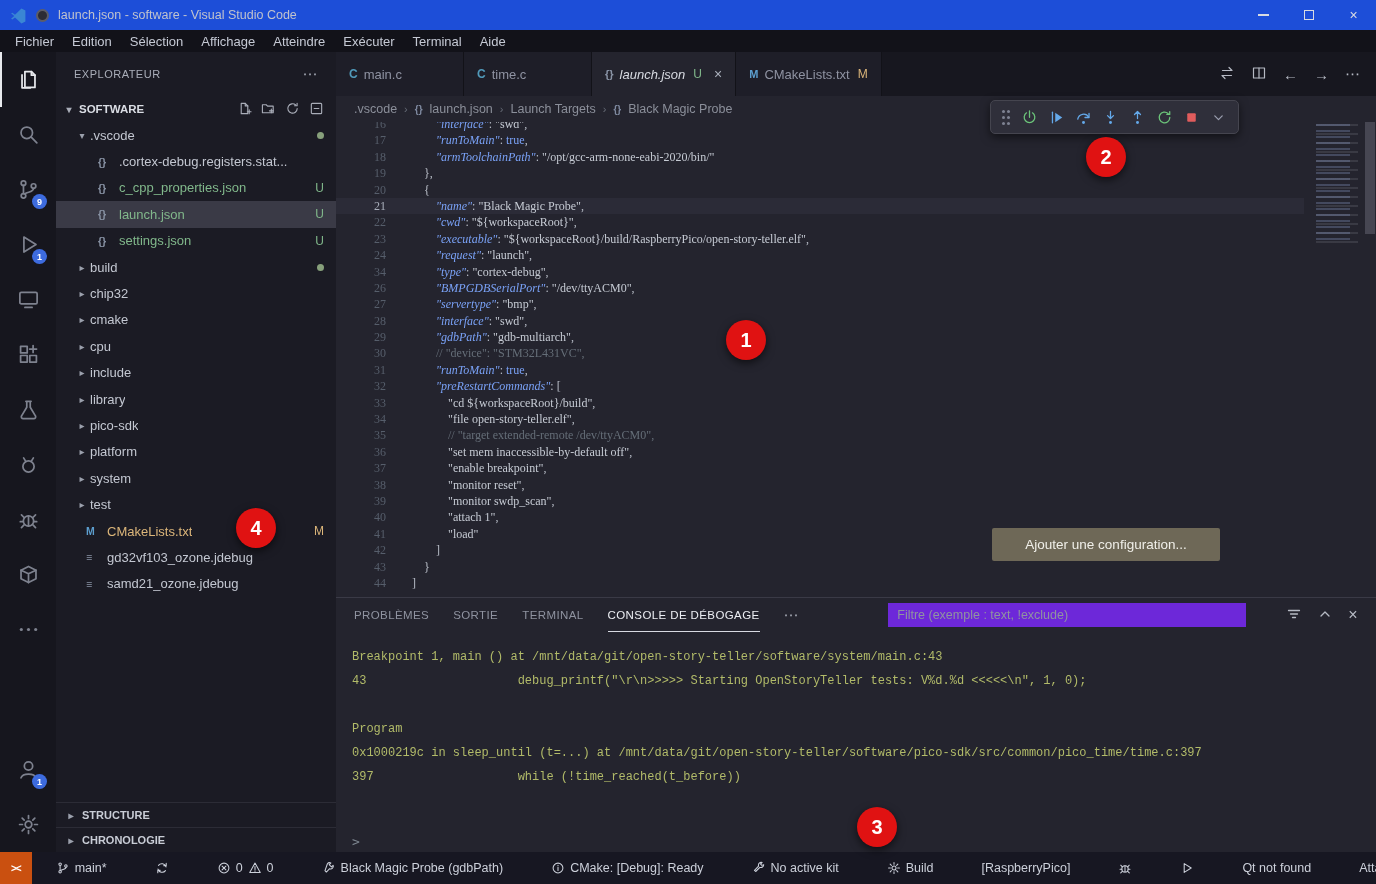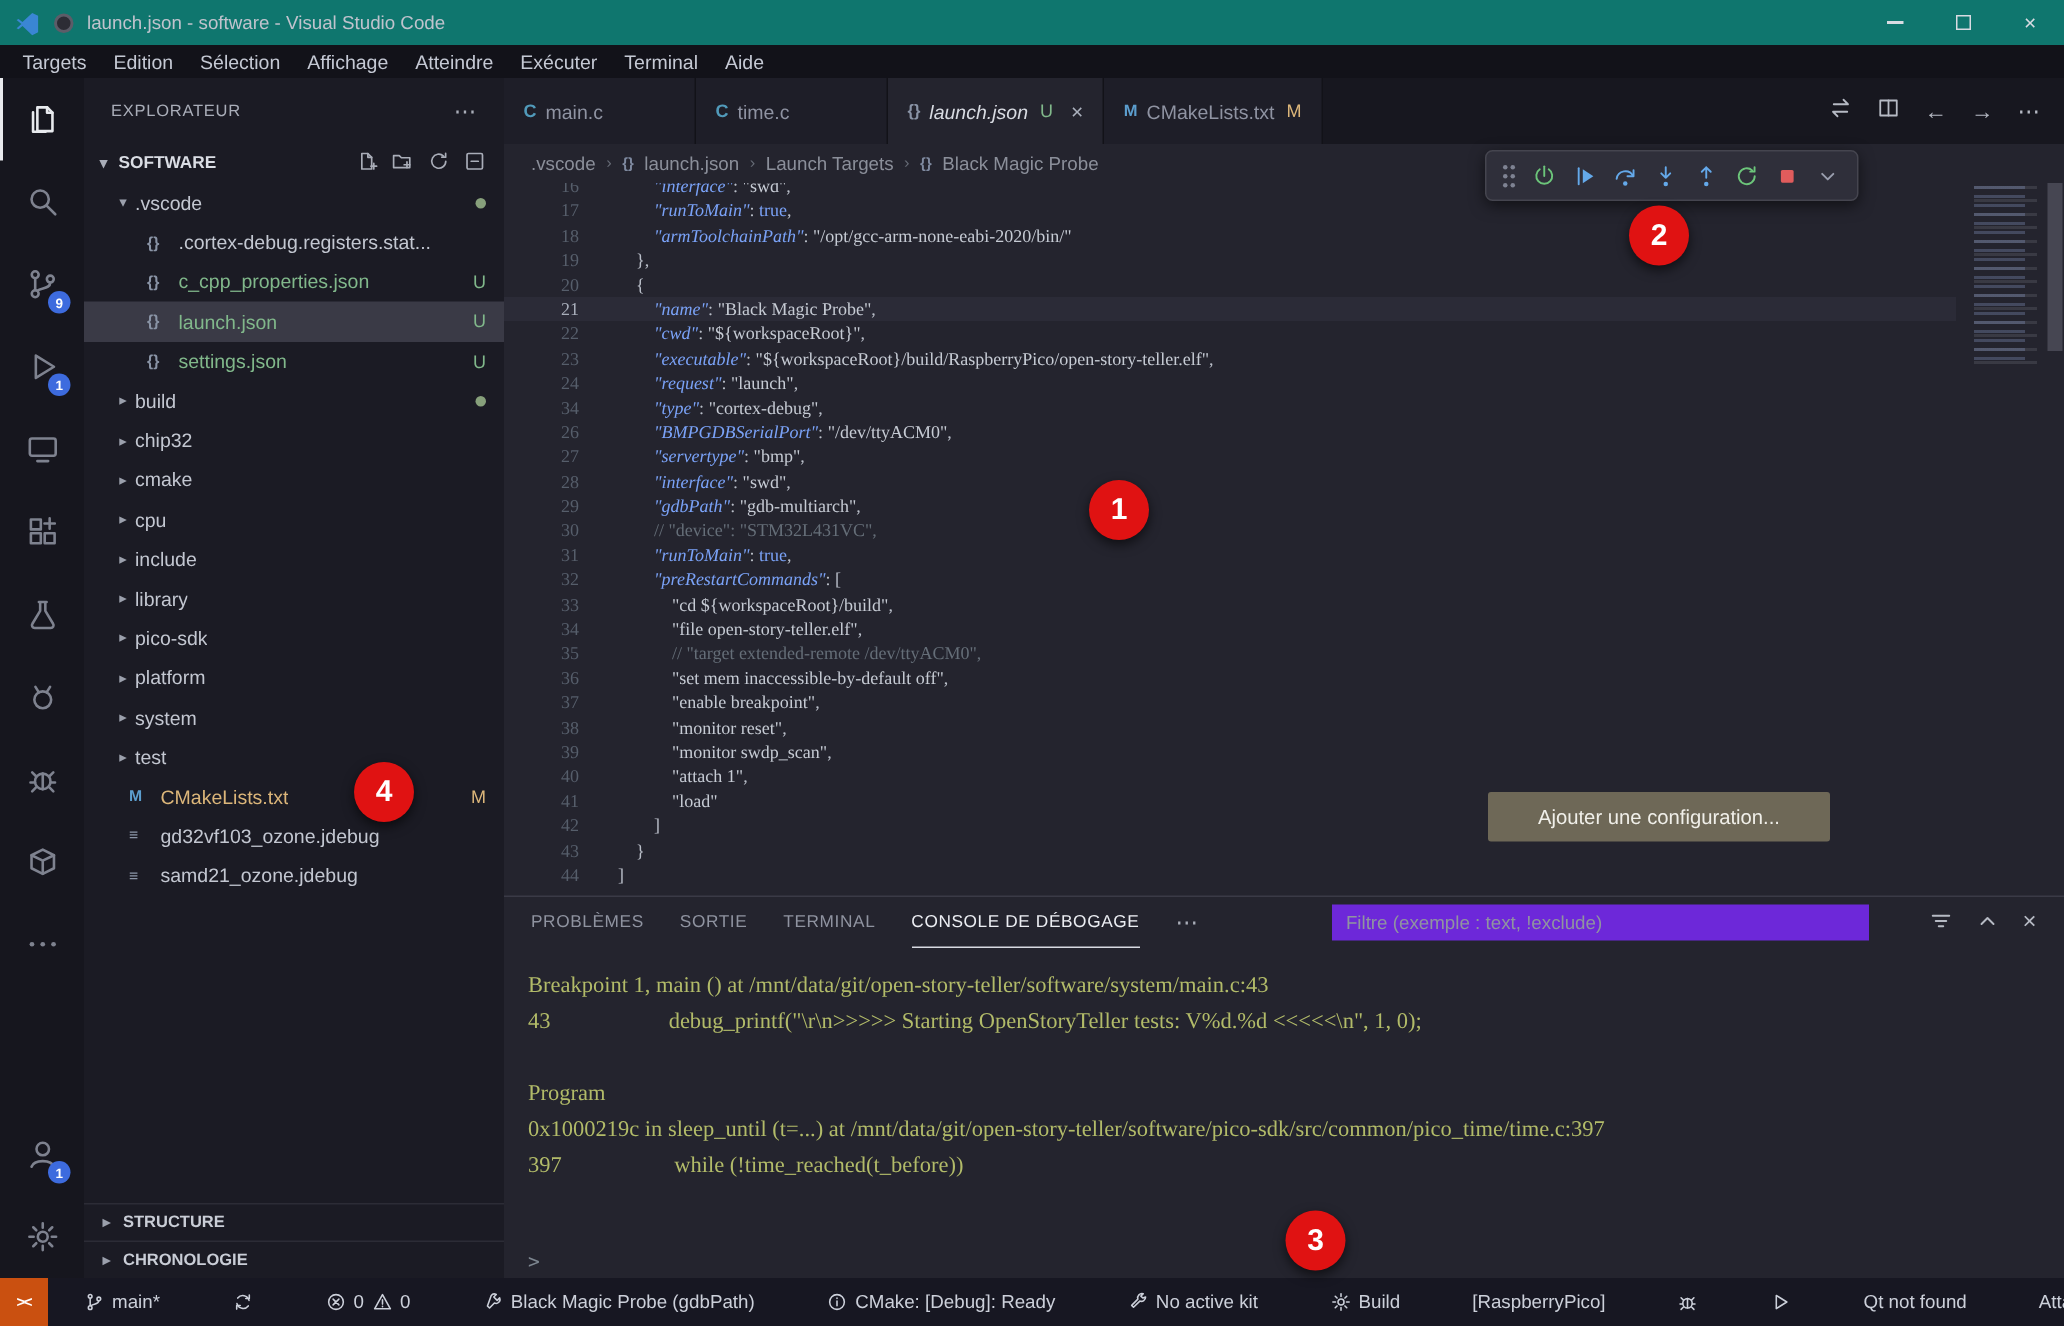--- a/index.html
+++ b/index.html
@@ -1,20 +1,20 @@
 <!DOCTYPE html>
 <html><head>
 <meta charset="utf-8">
 <style>
 *{box-sizing:border-box;margin:0;padding:0}
 body{background:#000;font-family:"Liberation Sans",sans-serif}
 .window{position:relative;width:1376px;height:884px;background:#1b1b24;overflow:hidden;color:#c5c9d4;font-size:13px}
 
 
-.titlebar{height:30px;background:#0f766e;display:flex;align-items:center;padding:0 0 0 10px;gap:9px;color:#cfd2da}
+.titlebar{height:30px;background:#1d4ed8;display:flex;align-items:center;padding:0 0 0 10px;gap:9px;color:#cfd2da}
 .title-circle{width:13px;height:13px;border-radius:50%;background:#2c2c35;border:2px solid #5c5c68}
 .title-text{font-size:12.5px;color:#c0c3cd}
 .win-controls{margin-left:auto;display:flex;height:100%}
 .win-btn{width:45px;height:100%;display:flex;align-items:center;justify-content:center;color:#d8dbe2;font-size:14px}
 .win-btn .min-shape{width:11px;height:1.5px;background:#d8dbe2}
 .win-btn .max-shape{width:10px;height:10px;border:1.4px solid #d8dbe2}
 .menubar{height:22px;background:#121219;display:flex;align-items:center;padding-left:6px;font-size:13px;color:#c5c9d4}
 .menu-item{padding:2px 9px;border-radius:4px}
 
 
@@ -98,21 +98,21 @@
 .panel{height:255px;border-top:1px solid #3a3a46;display:flex;flex-direction:column;position:relative;background:#24242e;flex:none}
 .panel-tabs{height:34px;display:flex;align-items:center;padding:0 18px;gap:24px;font-size:11.5px;letter-spacing:.4px;color:#8f93a0;flex:none}
 .panel-tab{height:100%;display:flex;align-items:center;border-bottom:1px solid transparent;cursor:pointer}
 .panel-tab.active{color:#eceef3;border-bottom-color:#d8dae2}
 .panel-more{color:#a9adb8;font-size:15px}
 .filter-box{margin-left:auto;width:358px;height:24px;background:#6d28d9;color:#c5c9d4;border:none;padding:0 9px;font-size:12.5px;font-family:"Liberation Sans",sans-serif}
 .filter-box::placeholder{color:#9094a0}
 .panel-icons{display:flex;gap:15px;margin-left:16px;color:#b6bac4;align-items:center}
 .panel-icons svg{width:16px;height:16px}
 .panel-x{font-size:16px}
-.console{flex:1;padding:13px 16px 0;font-family:Liberation Serif, serif;font-size:15px;line-height:24px;color:#b2bb69;overflow:hidden}
+.console{flex:1;padding:13px 16px 0;font-family:Liberation Mono, monospace;font-size:12px;line-height:24px;color:#b2bb69;overflow:hidden}
 .console-line{white-space:pre-wrap;word-break:break-all;min-height:24px}
 .console-prompt{position:absolute;bottom:3px;left:16px;color:#7d8690;font-family:"DejaVu Sans Mono",monospace;font-size:13px}
 
 
 .statusbar{height:32px;background:#171722;display:flex;align-items:center;font-size:12.5px;color:#ccd0da;overflow:hidden}
 .sb-item{display:flex;align-items:center;gap:5px;padding:0 24px;height:100%;white-space:nowrap;cursor:pointer}
 .sb-item.remote{background:#ca5010;color:#fff;padding:0 11px}
 .remote-glyph{font-size:10px;font-weight:bold;letter-spacing:-1px}
 .sb-ico{display:flex;align-items:center}
 .sb-ico svg{width:14px;height:14px}
@@ -138,21 +138,21 @@
           <span class="min-shape"></span>
         </span>
       <span class="win-btn">
           <span class="max-shape"></span>
         </span>
       <span class="win-btn">×</span>
     </div>
   </div>
 
   <div class="menubar" id="menubar">
-      <span class="menu-item">Targets</span>
+      <span class="menu-item">Fichier</span>
       <span class="menu-item">Edition</span>
       <span class="menu-item">Sélection</span>
       <span class="menu-item">Affichage</span>
       <span class="menu-item">Atteindre</span>
       <span class="menu-item">Exécuter</span>
       <span class="menu-item">Terminal</span>
       <span class="menu-item">Aide</span>
     </div>
 
   <div class="main">

